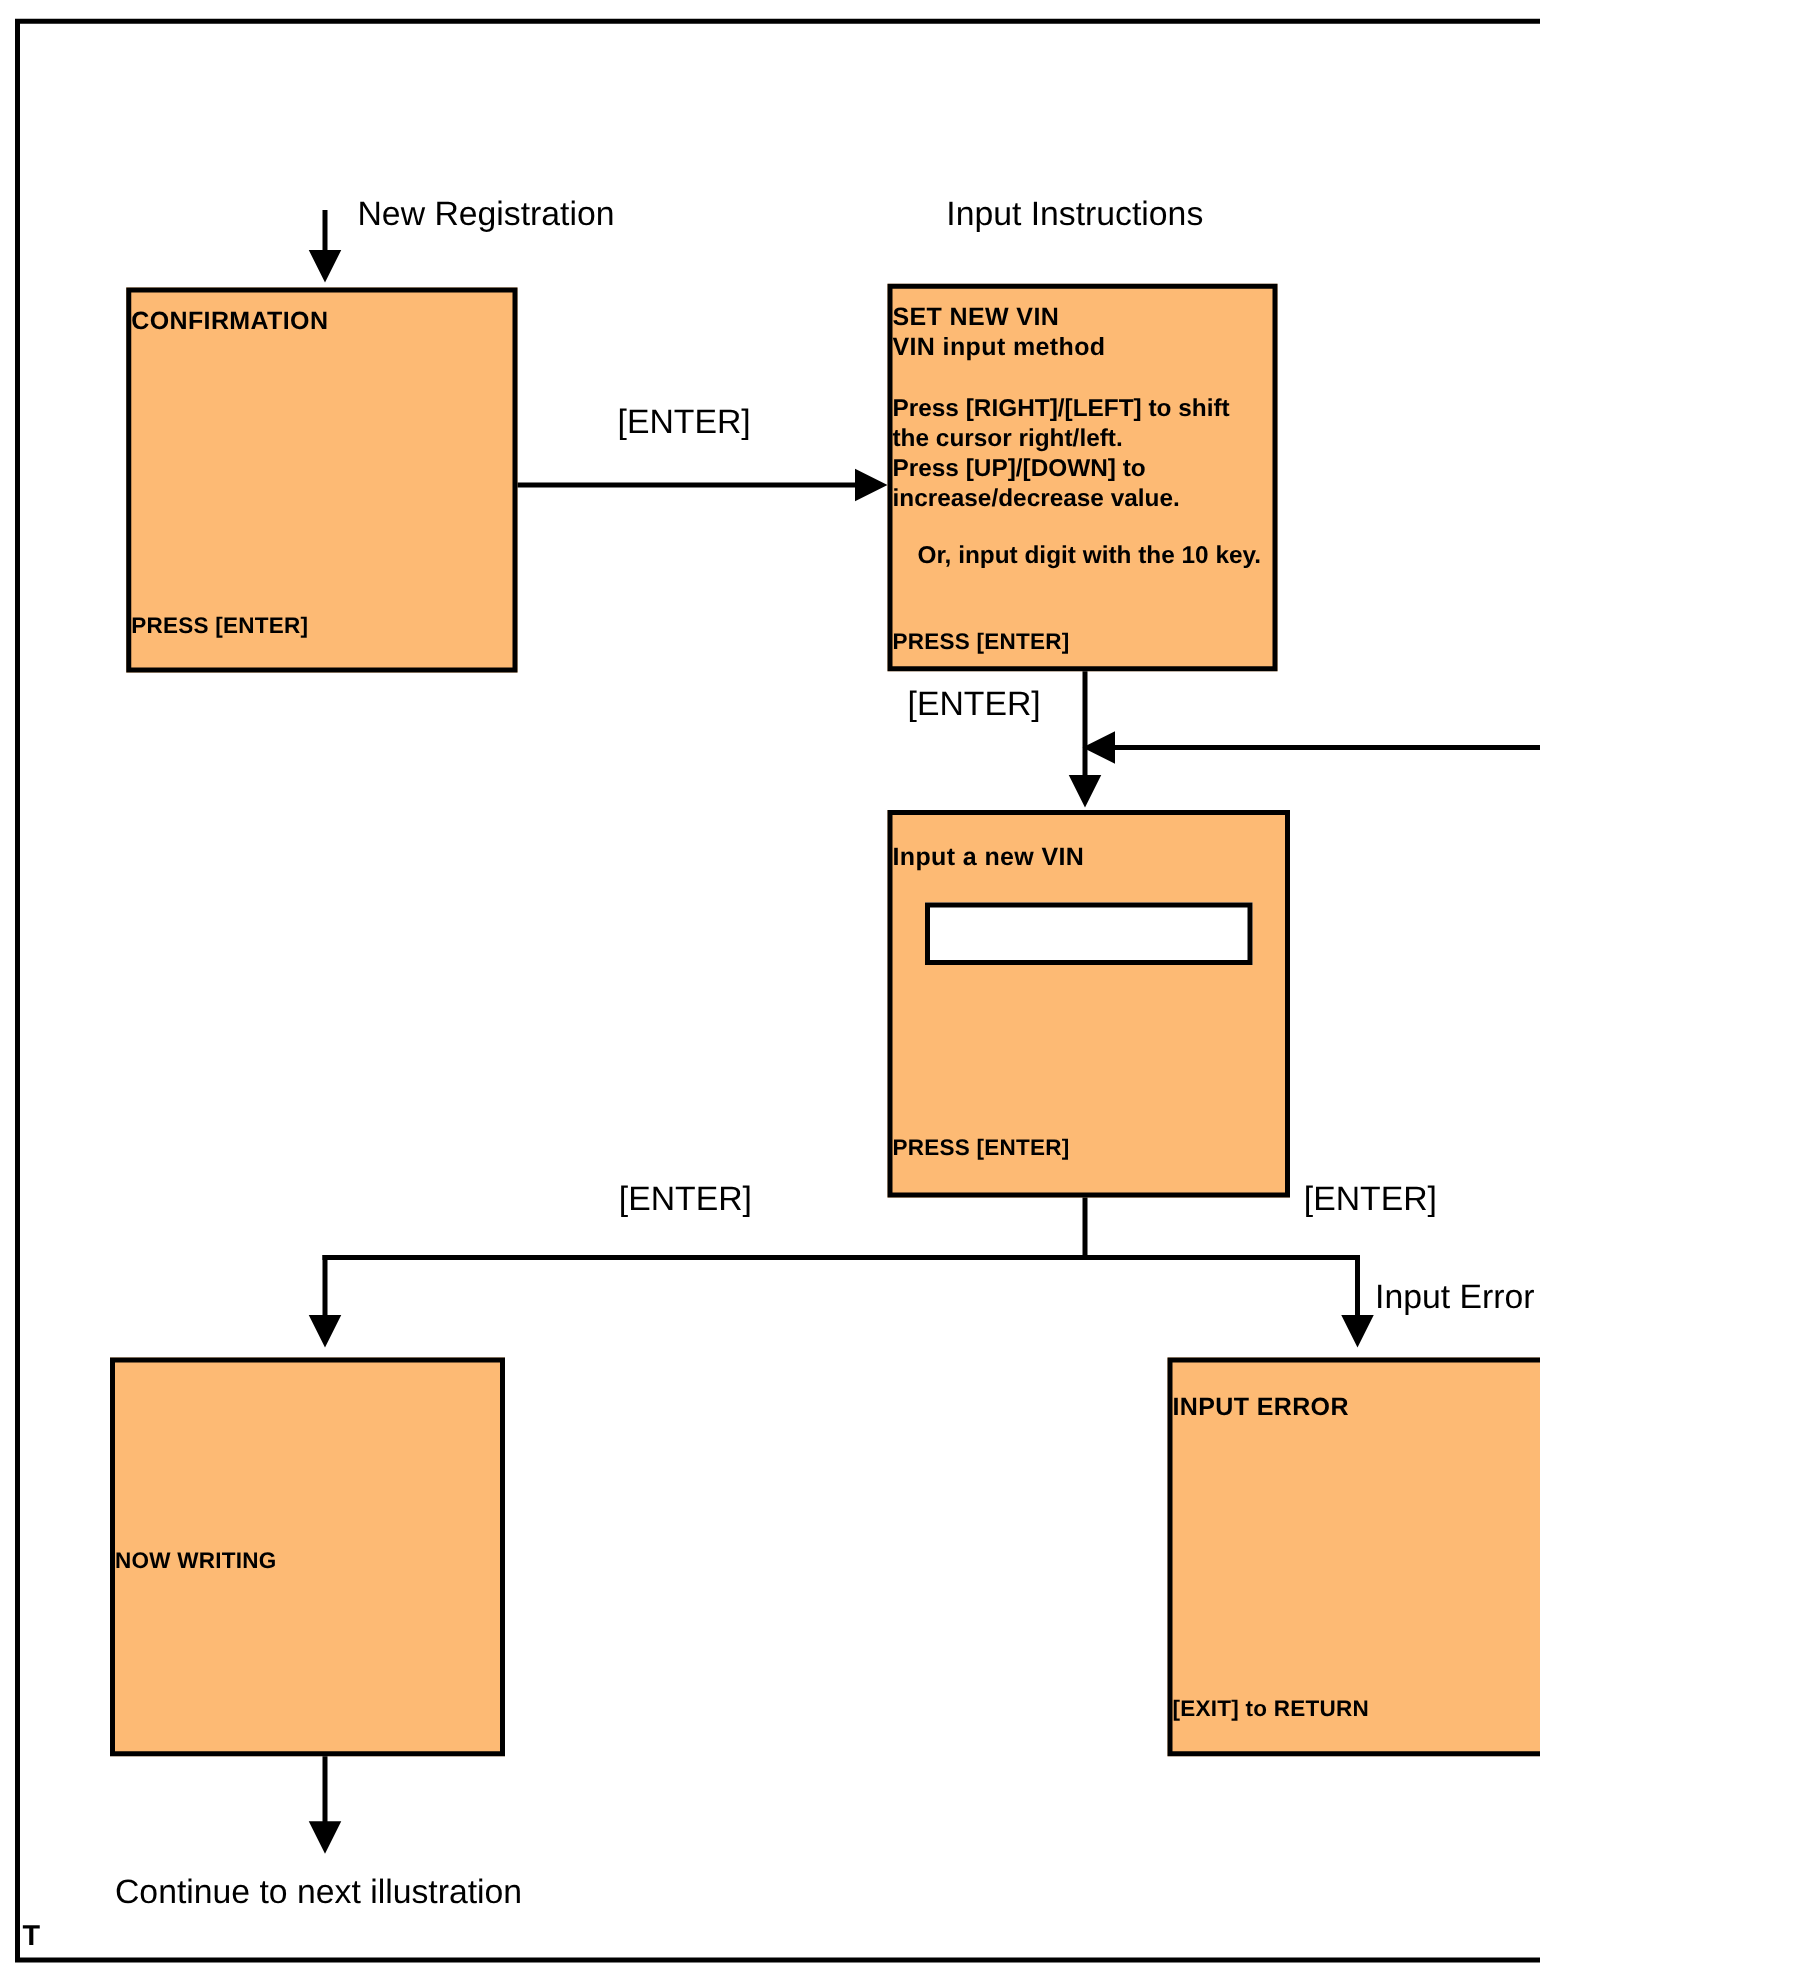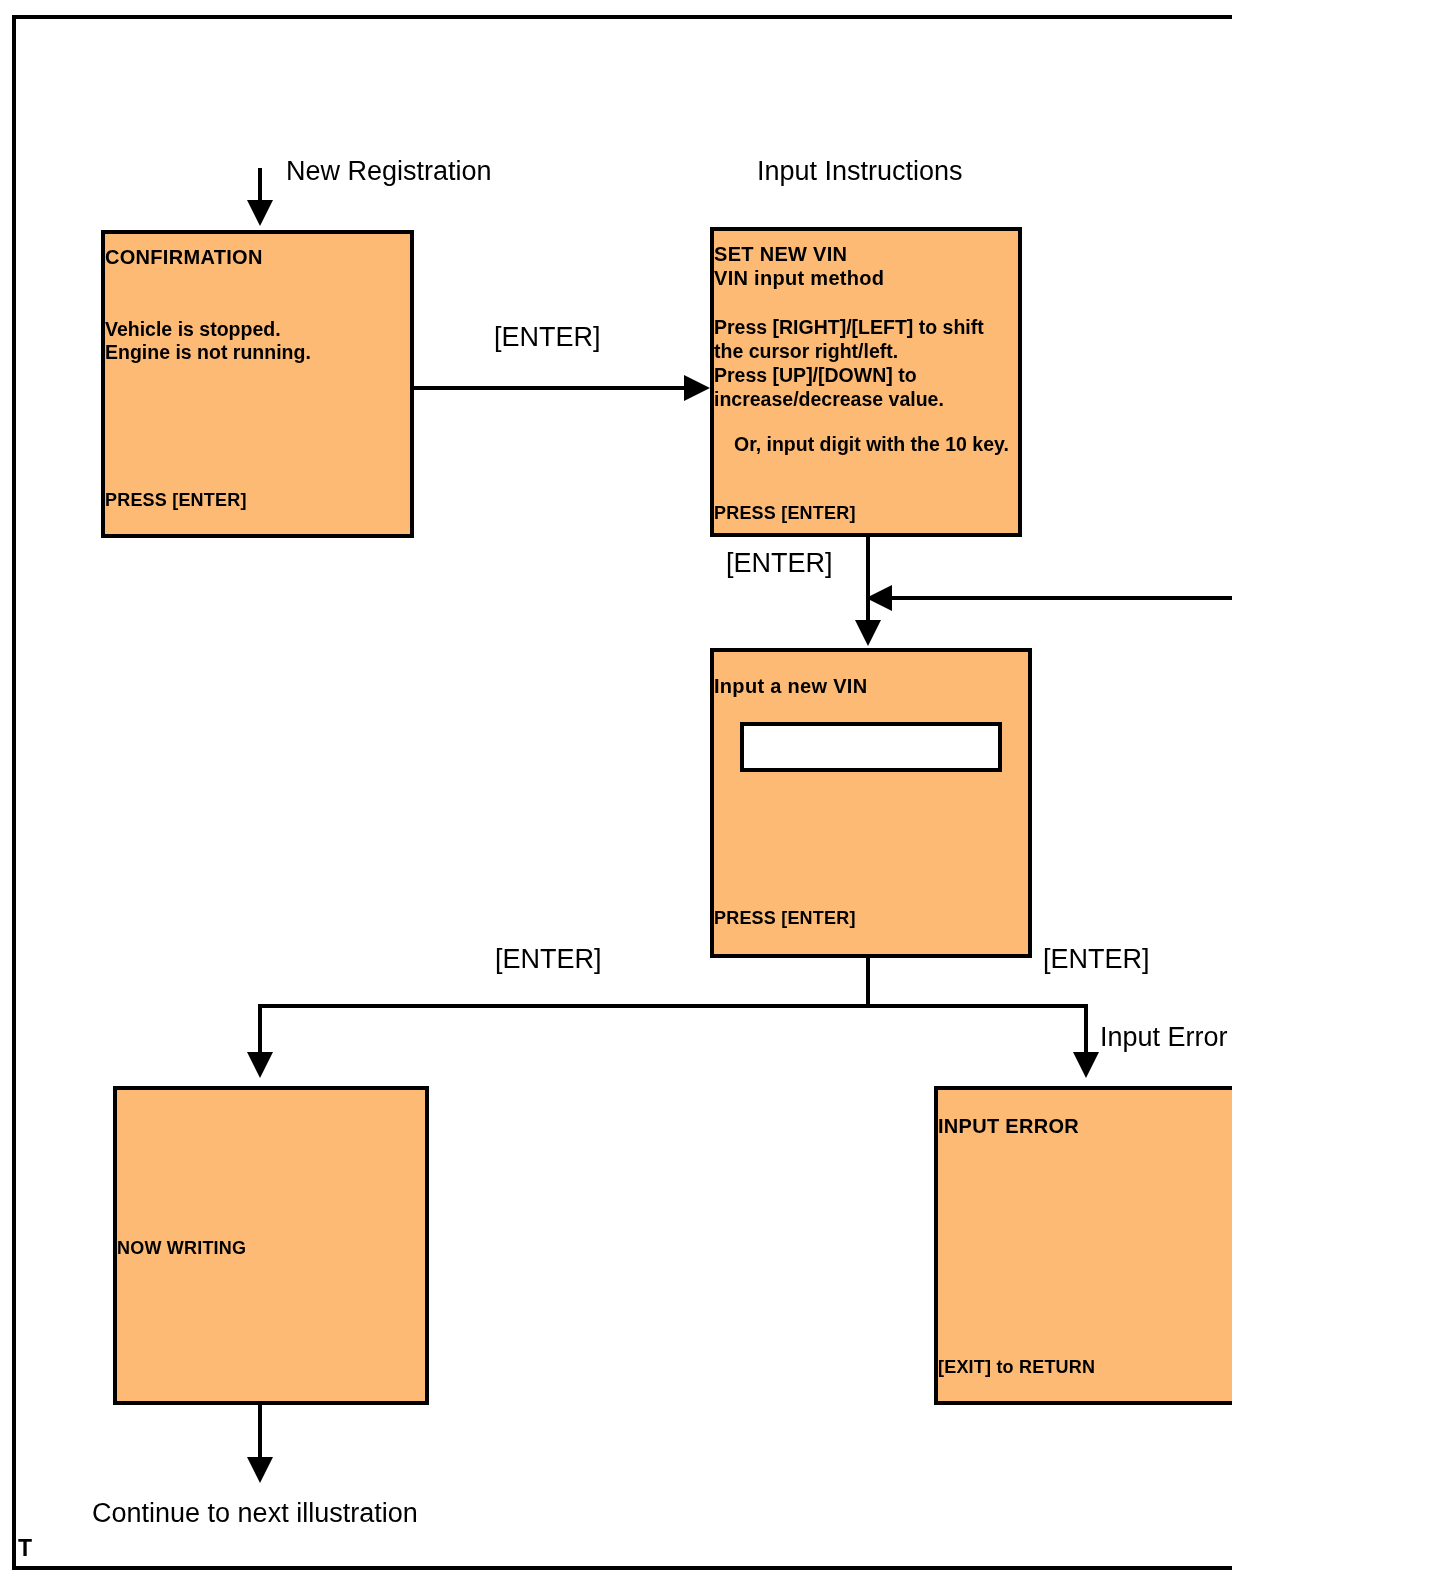--- a/index.html
+++ b/index.html
@@ -127,22 +127,20 @@
   <div class="outer-frame"></div>
 
   <div class="vline" style="left:258px; top:168px; height:36px;"></div>
   <div class="arrow-down" style="left:247px; top:200px;"></div>
   <div class="anno" style="left:286px; top:158px;">New Registration</div>
 
   <div class="anno" style="left:757px; top:158px;">Input Instructions</div>
 
   <div class="screen-box" style="left:101px; top:230px; width:313px; height:308px;">
     <div class="screen-title" style="margin-top:12px;">CONFIRMATION</div>
-    <div class="screen-body" style="margin-top:48px;">Vehicle is stopped.
-Engine is not running.</div>
     <div class="screen-footer" style="position:absolute; left:0; right:0; bottom:23px;">PRESS [ENTER]</div>
   </div>
 
   <div class="hline" style="left:414px; top:386px; width:272px;"></div>
   <div class="arrow-right" style="left:684px; top:375px;"></div>
   <div class="anno" style="left:494px; top:324px;">[ENTER]</div>
 
   <div class="screen-box" style="left:710px; top:227px; width:312px; height:310px;">
     <div class="screen-title" style="margin-top:12px;">SET NEW VIN
 VIN input method</div>
@@ -175,21 +173,21 @@
 
   <div class="vline" style="left:258px; top:1004px; height:52px;"></div>
   <div class="arrow-down" style="left:247px; top:1052px;"></div>
   <div class="anno" style="left:495px; top:946px;">[ENTER]</div>
 
   <div class="vline" style="left:1084px; top:1004px; height:52px;"></div>
   <div class="arrow-down" style="left:1073px; top:1052px;"></div>
   <div class="anno" style="left:1043px; top:946px;">[ENTER]</div>
   <div class="anno" style="left:1100px; top:1024px;">Input Error</div>
 
-  <div class="screen-box" style="left:113px; top:1086px; width:316px; height:319px;">
+  <div class="screen-box" style="left:88px; top:1086px; width:316px; height:319px;">
     <div class="screen-footer" style="position:absolute; left:0; right:0; top:148px;">NOW WRITING</div>
   </div>
 
   <div class="vline" style="left:258px; top:1405px; height:56px;"></div>
   <div class="arrow-down" style="left:247px; top:1457px;"></div>
   <div class="anno" style="left:92px; top:1500px;">Continue to next illustration</div>
 
   <div class="screen-box" style="left:934px; top:1086px; width:321px; height:319px;">
     <div class="screen-title" style="margin-top:25px;">INPUT  ERROR</div>
     <div class="screen-footer" style="position:absolute; left:0; right:0; bottom:23px;">[EXIT] to RETURN</div>

